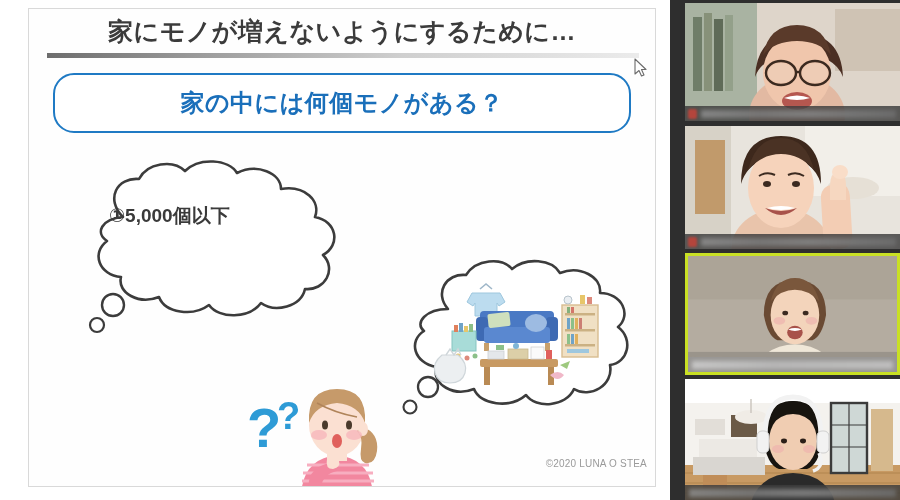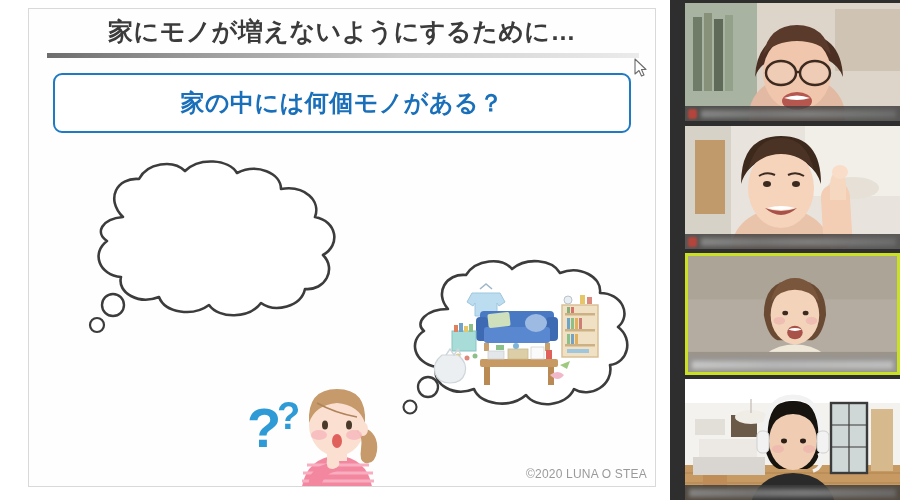--- a/index.html
+++ b/index.html
@@ -26,21 +26,21 @@
     font-size:25px;font-weight:700;color:#3b3b3b;
     letter-spacing:.5px;white-space:nowrap;
   }
   .title-rule{
     position:absolute;left:18px;top:44px;width:592px;height:5px;
     background:linear-gradient(to right,#6d6d6d 0%,#9a9a9a 25%,#cfcfcf 60%,#ebebeb 100%);
   }
 
   .qbox{
     position:absolute;left:24px;top:64px;width:578px;height:60px;
-    border:2.5px solid #1f7ac4;border-radius:9px;background:#ffffff;
+    border:2.5px solid #1f7ac4;border-radius:21px;background:#ffffff;
     box-sizing:border-box;
     display:flex;align-items:center;justify-content:center;
   }
   .qbox-text{
     font-size:24px;font-weight:700;color:#1a6fba;letter-spacing:.5px;white-space:nowrap;
   }
 
   
   .bubble-opts{position:absolute;left:36px;top:150px;width:290px;height:180px;}
   .bubble-opts svg{position:absolute;left:0;top:0;}
@@ -53,22 +53,22 @@
 
   
   .bubble-room{position:absolute;left:355px;top:248px;width:250px;height:175px;}
   .bubble-room svg{position:absolute;left:0;top:0;}
 
   
   .character{position:absolute;left:228px;top:372px;width:160px;height:118px;}
   .qmarks{position:absolute;left:218px;top:380px;width:90px;height:90px;}
 
   .copyright{
-    position:absolute;right:8px;bottom:5px;
-    font-size:12px;color:#9a9a9a;letter-spacing:.2px;white-space:nowrap;
+    position:absolute;right:8px;bottom:17px;
+    font-size:10px;color:#9a9a9a;letter-spacing:.2px;white-space:nowrap;
   }
 
   .cursor{position:absolute;left:634px;top:58px;width:14px;height:20px;}
 
   
   .rail{
     position:absolute;left:670px;top:0;width:230px;height:500px;
     background:#2e2e2e;
   }
   .tile{position:absolute;left:15px;width:215px;overflow:hidden;background:#000;}
@@ -127,20 +127,21 @@
                    C236,148 210,154 196,144
                    C184,160 154,160 144,146
                    C128,158 100,154 94,138
                    C74,146 52,134 56,118
                    C34,116 26,94 42,82
                    C30,74 36,60 58,58 Z" fill="#ffffff" stroke="#3c3c3c" stroke-width="2.6" stroke-linejoin="round"></path>
           <circle cx="48" cy="146" r="11" fill="#ffffff" stroke="#3c3c3c" stroke-width="2.4"></circle>
           <circle cx="32" cy="166" r="7" fill="#ffffff" stroke="#3c3c3c" stroke-width="2.2"></circle>
         </svg>
         <div class="opts">
+          <div>①5,000個以下</div>
         </div>
       </div>
 
       <div class="bubble-room">
         <svg width="250" height="175" viewBox="0 0 250 175">
           <path d="M64,52
                    C50,36 62,16 82,18
                    C92,2 118,0 128,12
                    C142,0 168,2 176,16
                    C196,8 218,20 216,36

